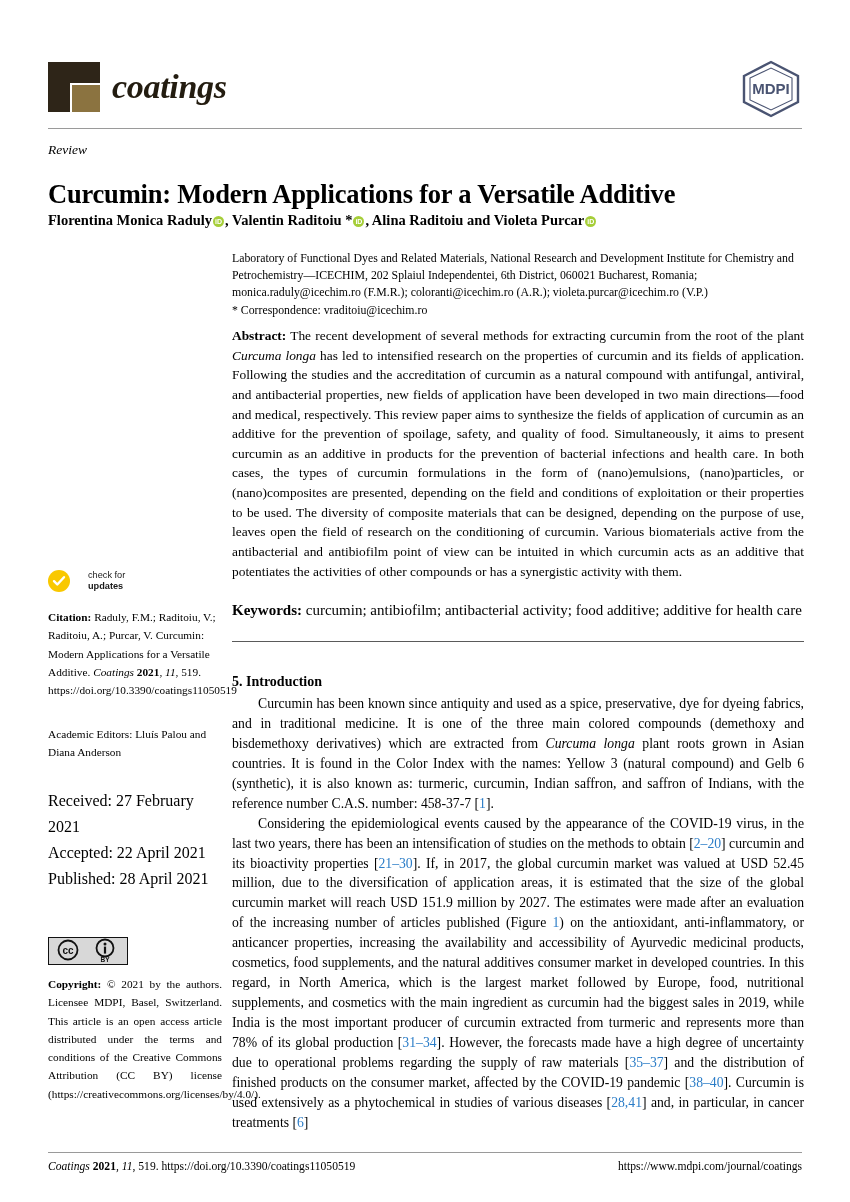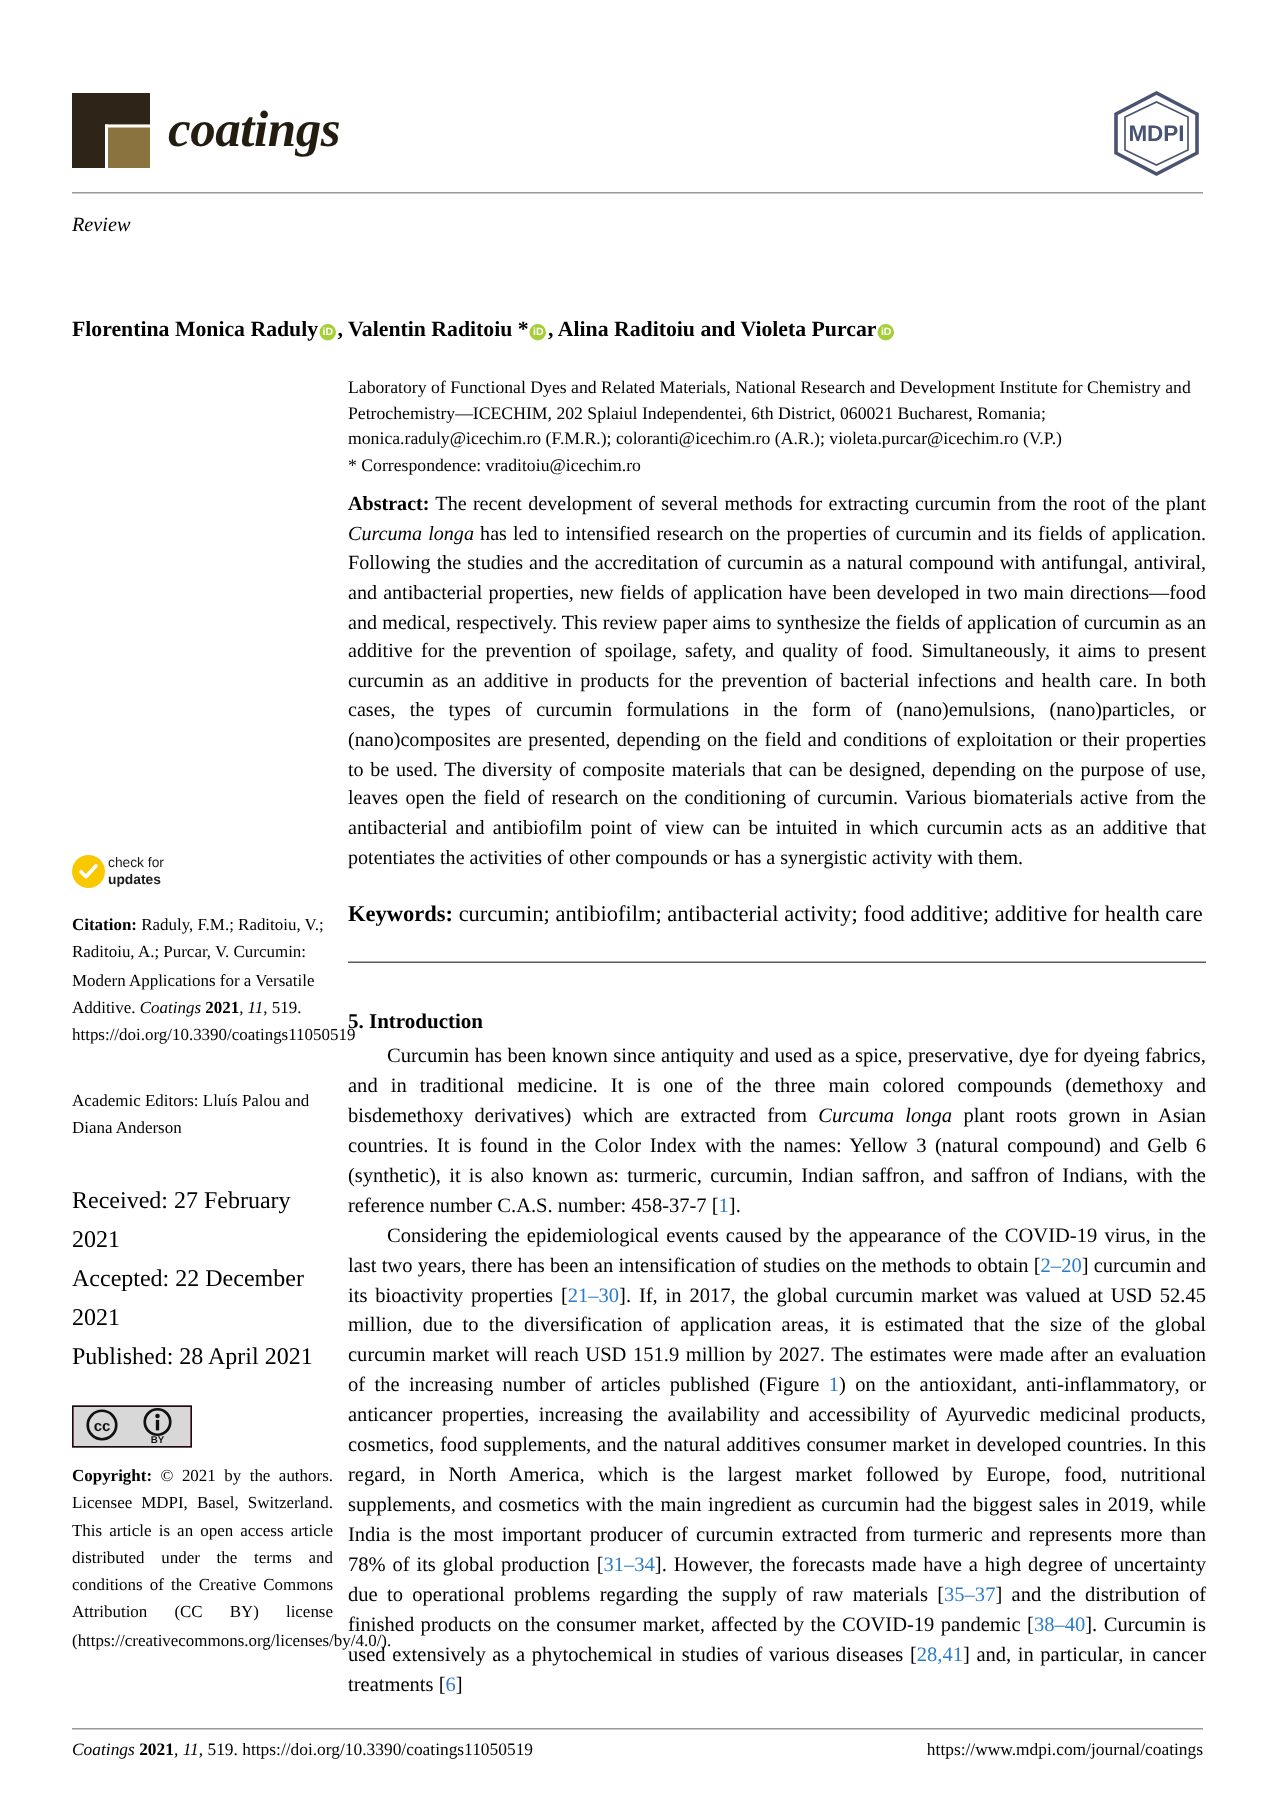--- a/index.html
+++ b/index.html
@@ -200,21 +200,21 @@
     text-indent: 26px;
   }
   .body-text i { font-style: italic; }
   .ref { color: #2a7cc7; }
   .cfu {
     position: absolute;
     left: 48px;
     top: 570px;
     display: flex;
     align-items: flex-start;
-    gap: 2px;
+    gap: 18px;
   }
   .cfu-circle {
     width: 22px; height: 22px;
     border-radius: 50%;
     background: #f9c800;
     position: relative;
     flex: 0 0 auto;
   }
   .cfu-circle svg { position: absolute; left: 3px; top: 3px; }
   .cfu-text {
@@ -330,20 +330,21 @@
         <polygon points="4,18 31,4 58,18 58,44 31,58 4,44" fill="none" stroke="#4a5472" stroke-width="2.4"></polygon>
         <polygon points="10,20 31,10 52,20 52,42 31,52 10,42" fill="none" stroke="#4a5472" stroke-width="1.1"></polygon>
         <text x="31" y="36" text-anchor="middle" font-family="Liberation Sans, sans-serif" font-size="15" font-weight="bold" fill="#4a5472">MDPI</text>
       </svg>
     </div>
   </div>
 
   <div class="rule-top"></div>
 
   <div class="doctype">Review</div>
+  <h1 class="paper-title">Curcumin: Modern Applications for a Versatile Additive</h1>
 
   <div class="authors">
     <span>Florentina Monica Raduly</span><span class="orcid">iD</span><span>, </span><span>Valentin Raditoiu *</span><span class="orcid">iD</span><span>, Alina Raditoiu and Violeta Purcar</span><span class="orcid">iD</span>
   </div>
 
   <div class="affil">
     <span>Laboratory of Functional Dyes and Related Materials, National Research and Development Institute for</span>
     <span>Chemistry and Petrochemistry—ICECHIM, 202 Splaiul Independentei, 6th District, 060021 Bucharest, Romania;</span>
     <span>monica.raduly@icechim.ro (F.M.R.); coloranti@icechim.ro (A.R.); violeta.purcar@icechim.ro (V.P.)</span>
     <span class="corr">*   Correspondence: vraditoiu@icechim.ro</span>
@@ -379,21 +380,21 @@
   </div>
 
   <div class="citation">
     <b>Citation:</b><span>  Raduly, F.M.; Raditoiu, V.; Raditoiu, A.; Purcar, V. Curcumin: Modern Applications for a Versatile Additive. </span><i>Coatings</i><b> 2021</b><i>, 11</i><span>, 519. </span><span>https://doi.org/10.3390/coatings11050519</span>
   </div>
 
   <div class="editors">Academic Editors: Lluís Palou and Diana Anderson</div>
 
   <div class="dates">
     <div>Received: 27 February 2021</div>
-    <div>Accepted: 22 December 2021</div>
+    <div>Accepted: 22 April 2021</div>
     <div>Published: 28 April 2021</div>
   </div>
 
 
   <div class="cc-badge">
     <svg width="78" height="26" viewBox="0 0 78 26" xmlns="http://www.w3.org/2000/svg">
       <rect x="0" y="0" width="78" height="26" fill="#d8d8d8"></rect>
       <circle cx="19" cy="12" r="9.5" fill="none" stroke="#111" stroke-width="1.8"></circle>
       <text x="19" y="16" text-anchor="middle" font-family="Liberation Sans, sans-serif" font-size="10" font-weight="bold" fill="#111">cc</text>
       <circle cx="56" cy="10" r="8.5" fill="none" stroke="#111" stroke-width="1.8"></circle>

